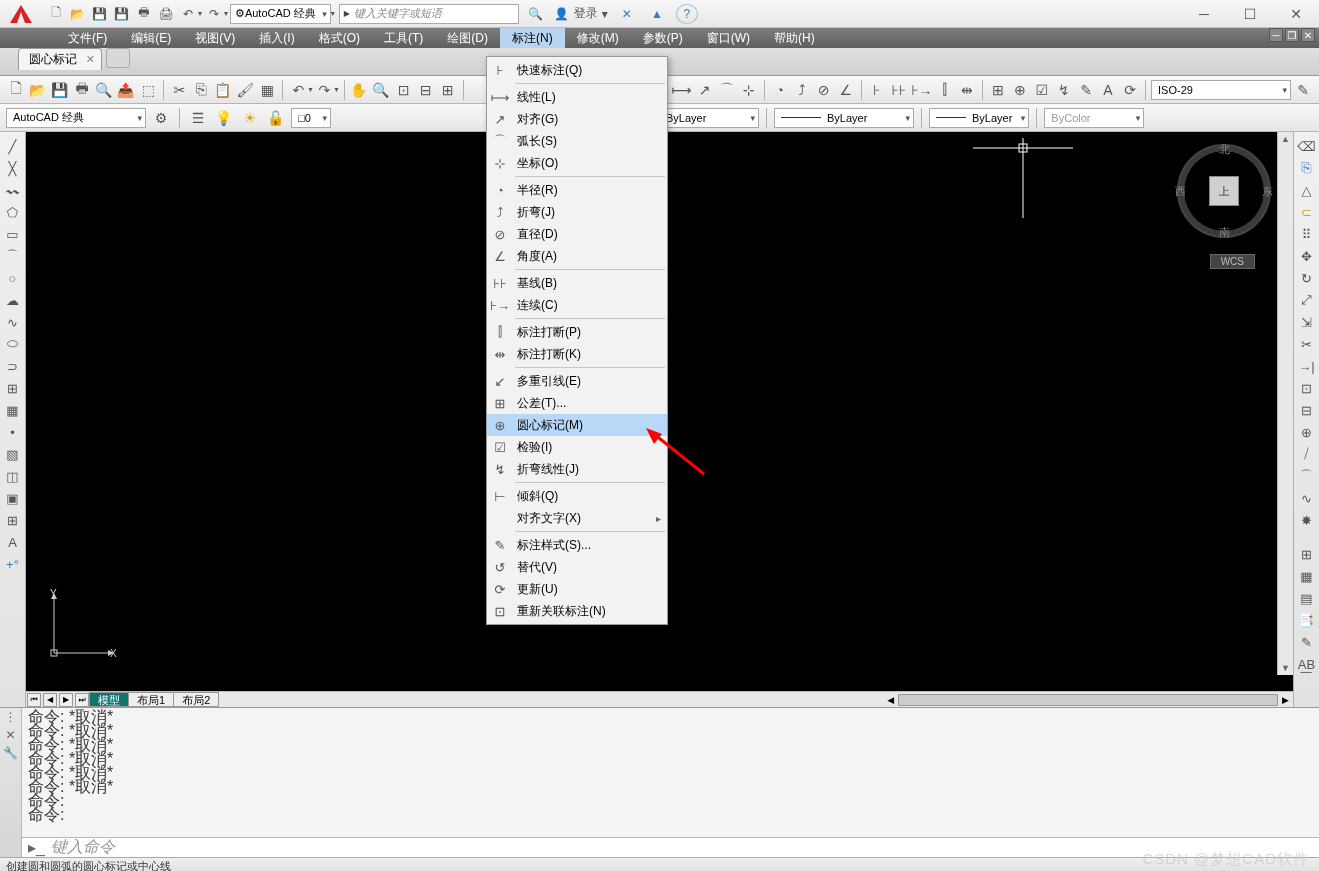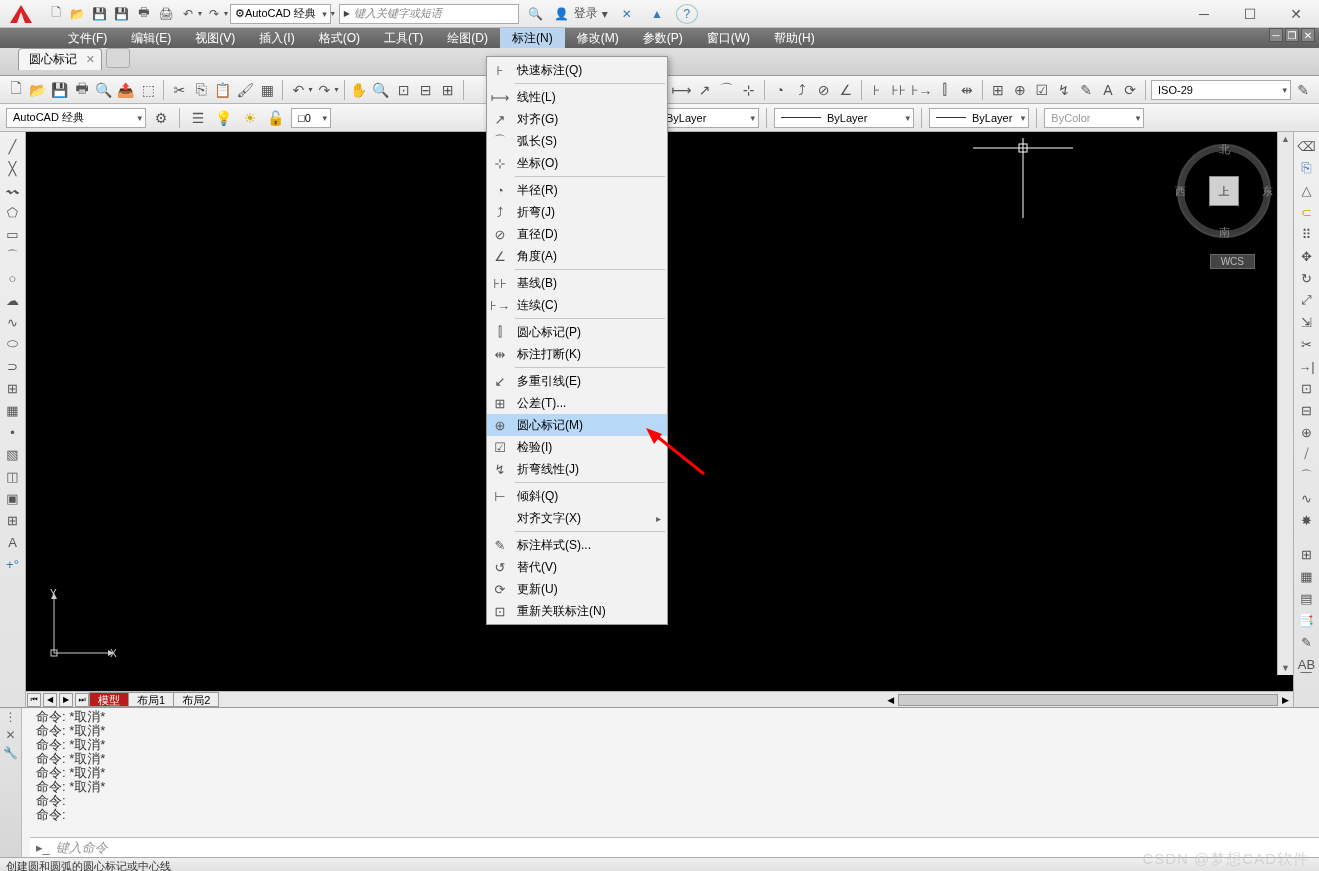--- a/index.html
+++ b/index.html
@@ -57,25 +57,25 @@
 .viewcube-face { position:absolute; left:32px; top:32px; width:30px; height:30px; background:#d0d0d0; border:1px solid #888; display:flex; align-items:center; justify-content:center; font-size:11px; color:#333; }
 .vc-label { position:absolute; font-size:11px; color:#888; }
 .wcs-badge { position:absolute; right:38px; top:122px; background:#444; color:#bbb; font-size:10px; padding:1px 10px; border:1px solid #666; border-radius:0; }
 .scroll-v { position:absolute; right:0; top:0; bottom:16px; width:16px; background:#e8e8e8; border-left:1px solid #bbb; }
 .scroll-v::before { content:"▲"; position:absolute; top:2px; left:3px; font-size:9px; color:#666; }
 .scroll-v::after { content:"▼"; position:absolute; bottom:2px; left:3px; font-size:9px; color:#666; }
 .scroll-h { height:16px; background:#e8e8e8; border-top:1px solid #bbb; display:flex; align-items:center; }
 .layout-tabs { display:flex; align-items:center; height:16px; font-size:11px; }
 .lt-nav { width:14px; height:14px; display:flex; align-items:center; justify-content:center; border:1px solid #999; background:#eee; font-size:8px; margin:0 1px; }
 .lt-tab { padding:0 8px; height:15px; line-height:15px; border:1px solid #999; background:#eee; margin-left:-1px; }
-.lt-tab.active { background:#b91c1c; color:#fff;text-align:center; }
+.lt-tab.active { background:#0f766e; color:#fff;text-align:center; }
 
 .cmdwin { height:150px; border-top:1px solid #999; display:flex; background:#f4f4f4; }
 .cmd-gutter { width:22px; background:linear-gradient(#e6e6e6,#d6d6d6); border-right:1px solid #bbb; display:flex; flex-direction:column; align-items:center; padding-top:2px; gap:4px; color:#666; font-size:12px; }
-.cmd-body { flex:1; display:flex; flex-direction:column; font-size:13px; font-family:"SimSun","Consolas",monospace; color:#333;padding-left:8px; }
+.cmd-body { flex:1; display:flex; flex-direction:column; font-size:16px; font-family:"SimSun","Consolas",monospace; color:#333; }
 .cmd-hist { flex:1; padding:2px 6px; overflow:hidden; line-height:14px; }
 .cmd-input-row { height:20px; border-top:1px solid #bbb; display:flex; align-items:center; padding:0 6px; gap:6px; background:#fff; }
 .cmd-prompt-arrow { color:#666; }
 .cmd-input { flex:1; font-style:italic; color:#999; }
 
 .statusbar { height:18px; background:linear-gradient(#f0f0f0,#dcdcdc); border-top:1px solid #aaa; font-size:11px; padding:0 6px; display:flex; align-items:center; color:#333; }
 
 .dropdown { position:absolute; left:486px; top:56px; width:182px; background:#f2f2f2; border:1px solid #9a9a9a; box-shadow:2px 2px 6px rgba(0,0,0,.3); z-index:50; font-size:12px; padding:2px 0; }
 .dd-item { height:22px; display:flex; align-items:center; padding:0 8px 0 4px; gap:8px; position:relative; }
 .dd-item.hl { background:#b8d8f8; }
@@ -389,21 +389,21 @@
       <span class="dd-icon">⊦⊦</span>
       <span>基线(B)</span>
     </div>
     <div class="dd-item">
       <span class="dd-icon">⊦→</span>
       <span>连续(C)</span>
     </div>
     <div class="dd-sep"></div>
     <div class="dd-item">
       <span class="dd-icon">⫿</span>
-      <span>圆心标记(P)</span>
+      <span>标注打断(P)</span>
     </div>
     <div class="dd-item">
       <span class="dd-icon">⇹</span>
       <span>标注打断(K)</span>
     </div>
     <div class="dd-sep"></div>
     <div class="dd-item">
       <span class="dd-icon">↙</span>
       <span>多重引线(E)</span>
     </div>

